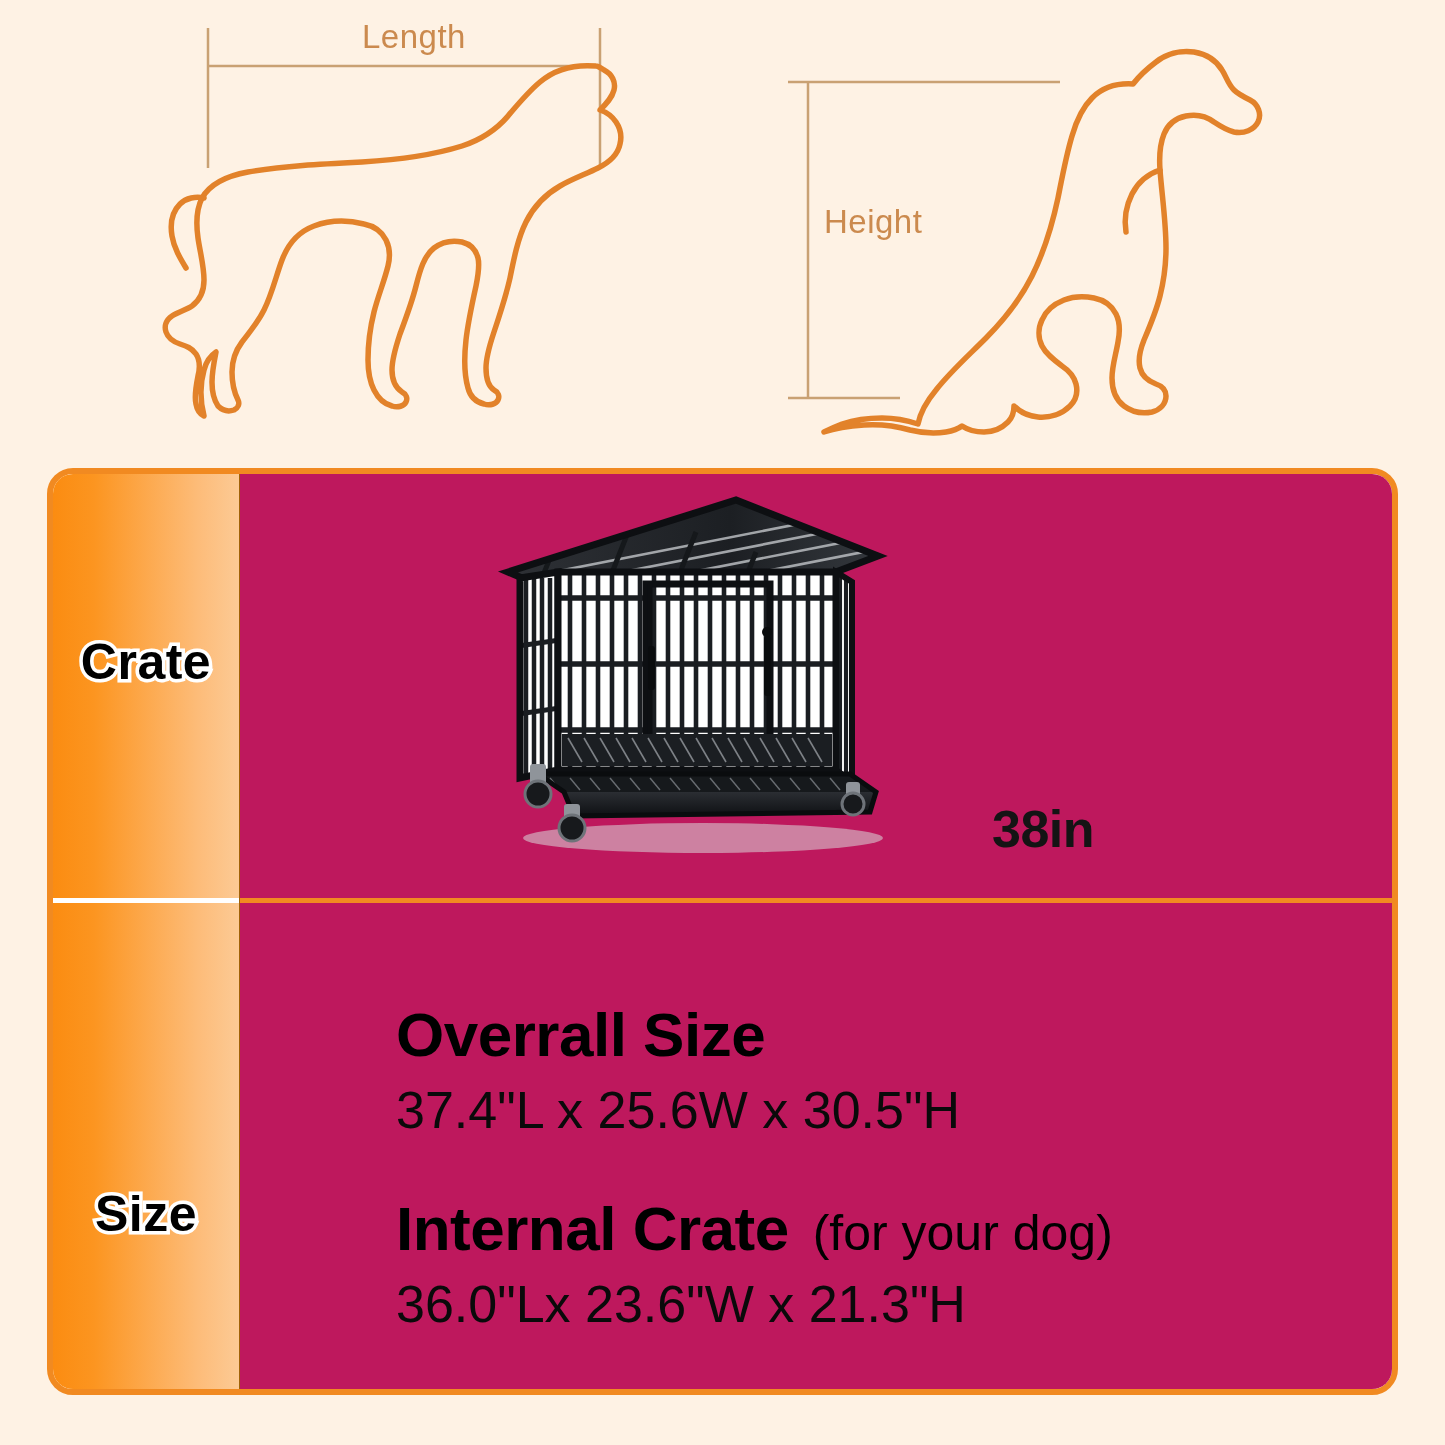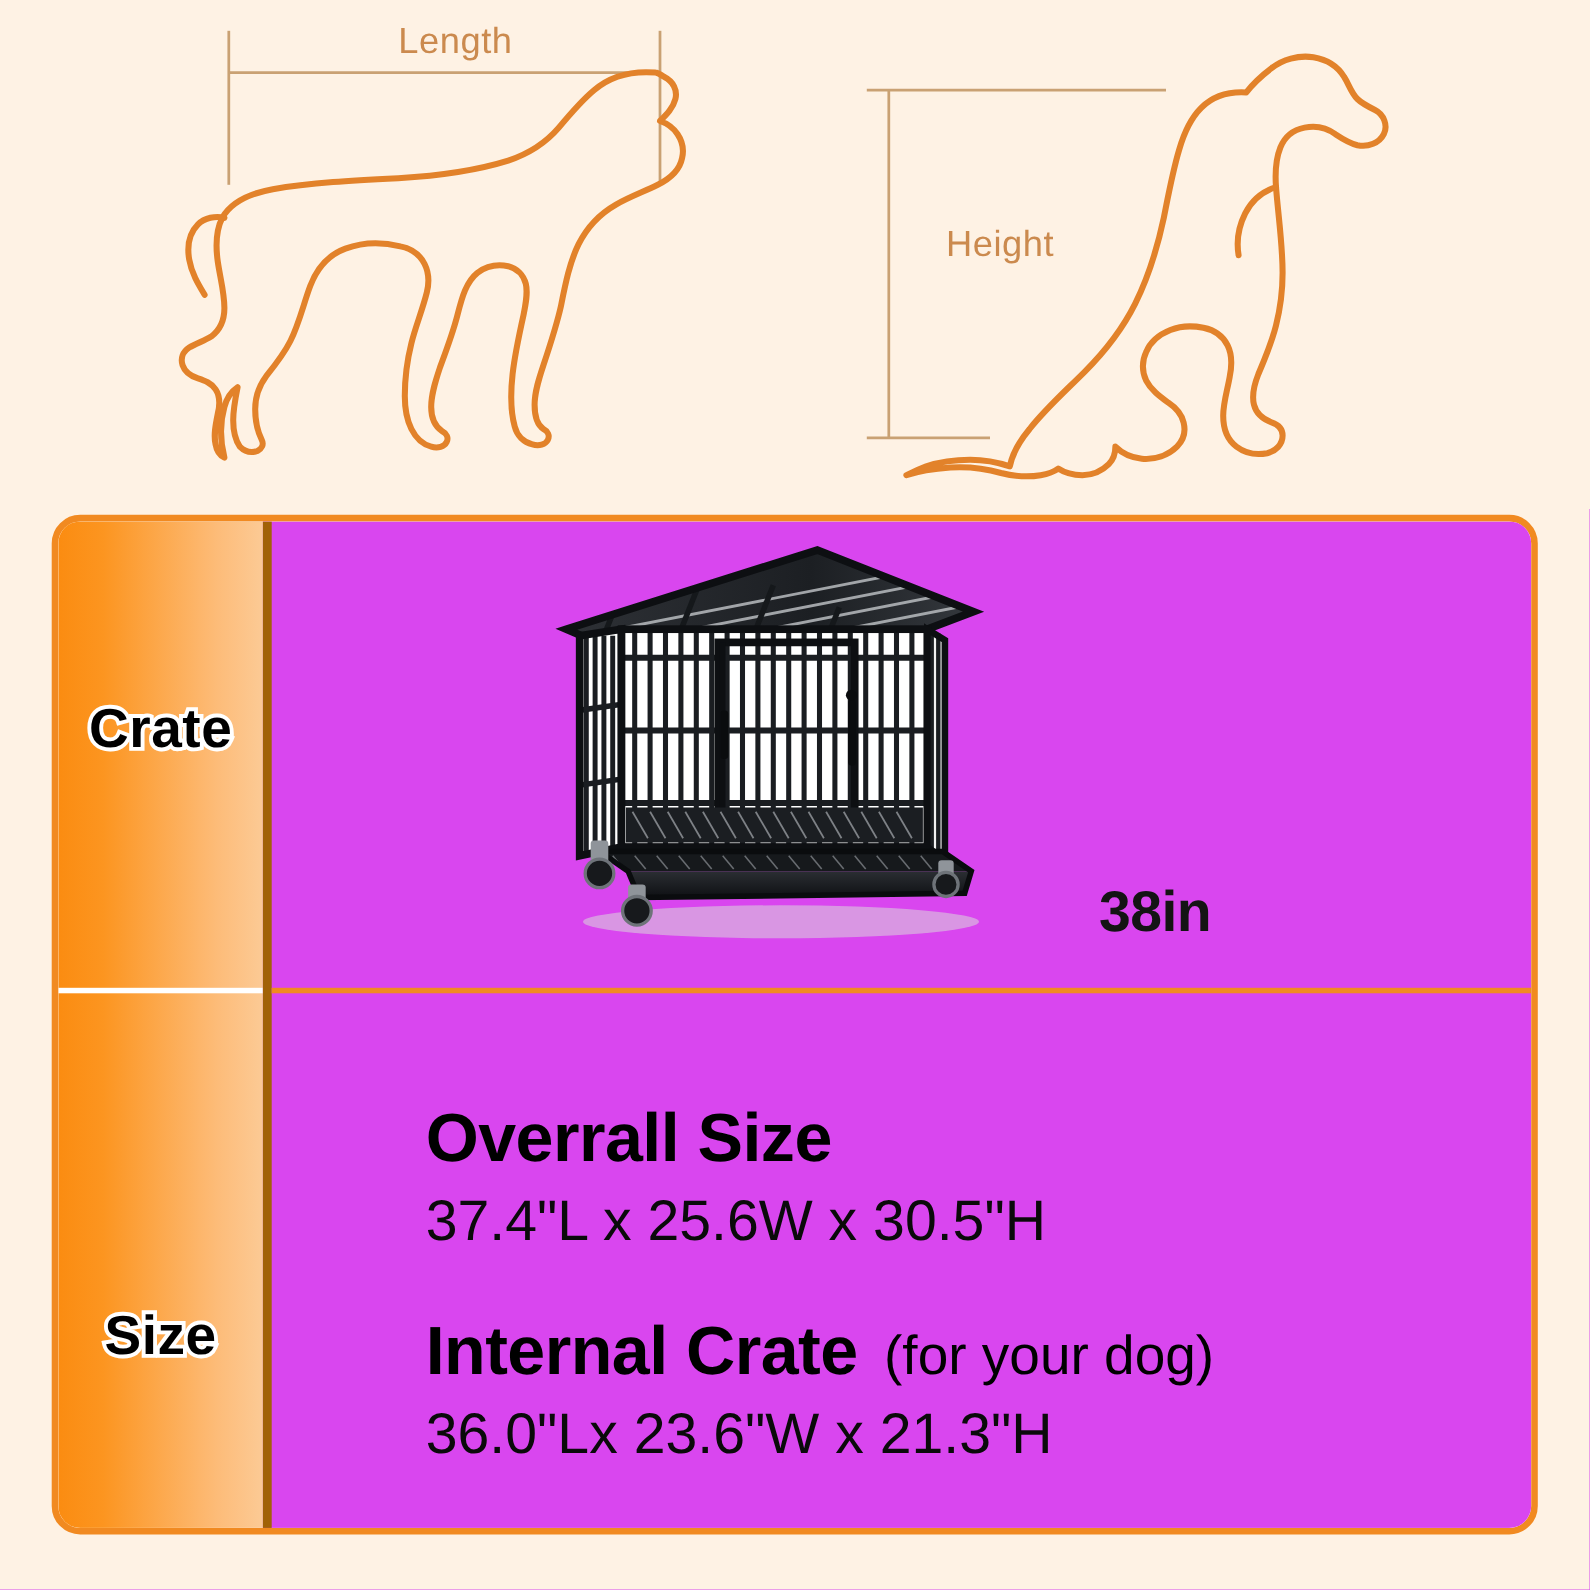--- a/index.html
+++ b/index.html
@@ -23,21 +23,21 @@
     height: 460px;
   }
   .dim-label {
     position: absolute;
     color: #CB8A4E;
     font-size: 33px;
     letter-spacing: 0.5px;
     white-space: nowrap;
   }
   #length-label { left: 362px; top: 18px; }
-  #height-label { left: 824px; top: 203px; margin-left: 36px; }
+  #height-label { left: 824px; top: 203px; }
 
   
   #spec-card {
     position: absolute;
     left: 47px;
     top: 468px;
     width: 1351px;
     height: 927px;
     box-sizing: border-box;
     border: 6px solid #F18A21;
@@ -81,22 +81,22 @@
     paint-order: stroke fill;
     text-stroke: 7px #ffffff;
   }
   #row-label-size { transform: translateY(86px); }
   #row-label-crate { transform: translateY(-8px); }
 
   
   #content-column {
     flex: 1 1 auto;
     position: relative;
-    background: #d946ef;
-    border-left: 8px solid #a16207;
+    background: #be185d;
+    border-left: 1px solid #a16207;
   }
   #content-row-divider {
     position: absolute;
     left: 0; top: 424px;
     width: 100%;
     height: 5px;
     background: #F18A21;
   }
 
   
@@ -123,21 +123,21 @@
     letter-spacing: -0.5px;
   }
 
   
   #size-row {
     position: absolute;
     left: 0; top: 429px;
     width: 100%;
     bottom: 0;
   }
-  .spec-block { position: absolute; left: 140px; }
+  .spec-block { position: absolute; left: 156px; }
   #spec-block-overall  { top: 96px; }
   #spec-block-internal { top: 290px; }
 
   .spec-heading-line {
     display: flex;
     align-items: baseline;
     white-space: nowrap;
   }
   .spec-heading {
     font-size: 62px;

